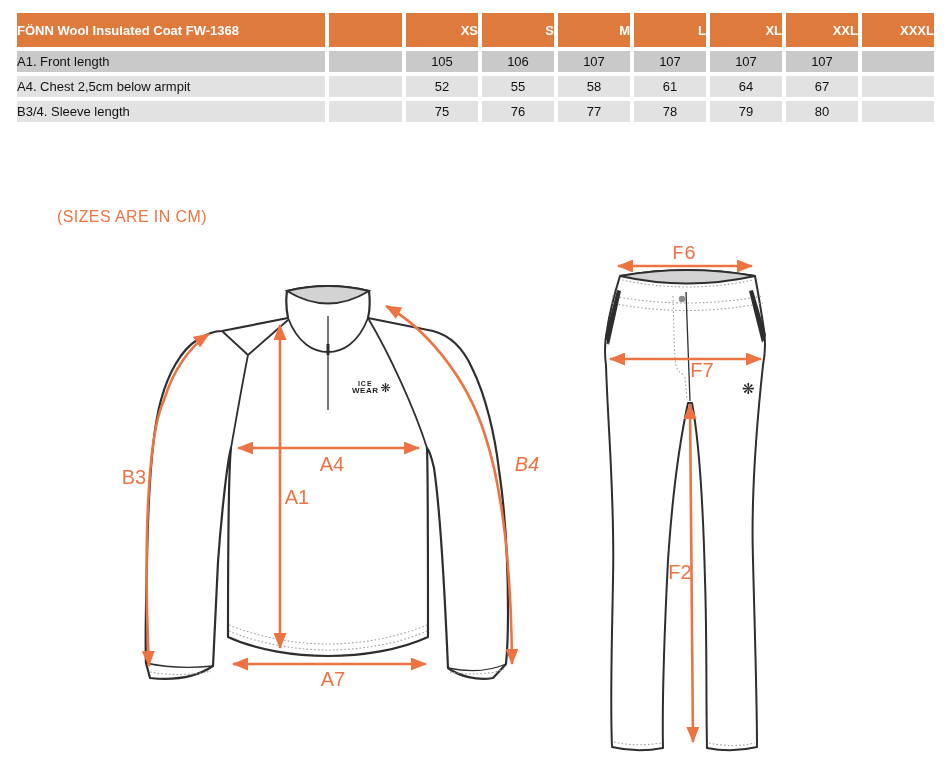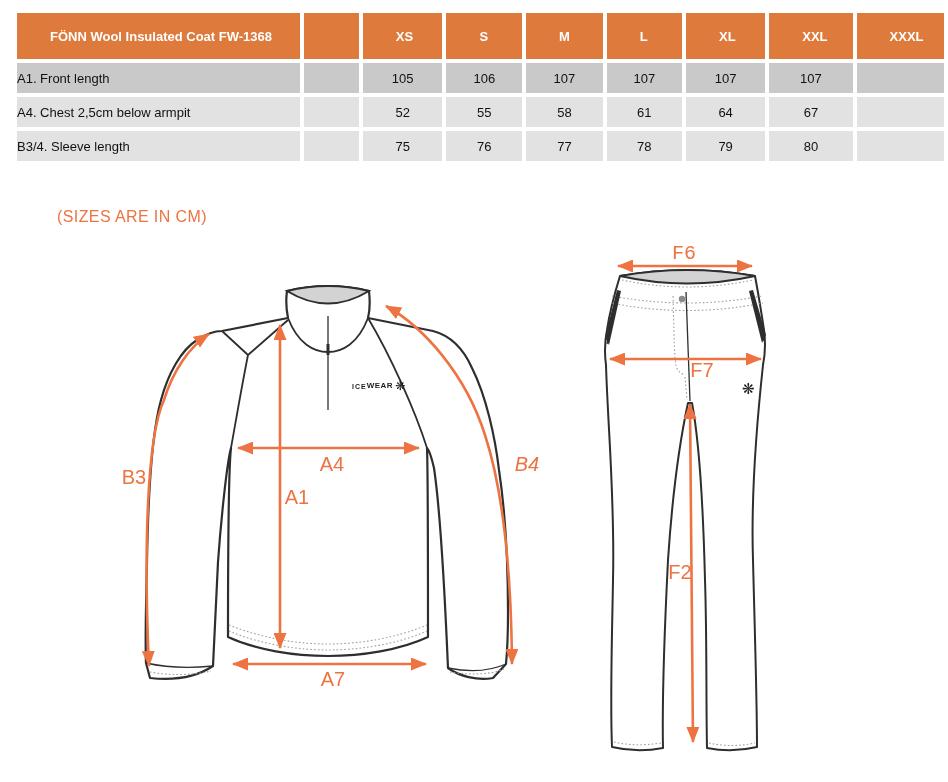--- a/index.html
+++ b/index.html
@@ -4,45 +4,45 @@
 <style>
   html,body{margin:0;padding:0;}
   body{
     width:948px;height:782px;position:relative;background:#fff;overflow:hidden;
     font-family:"Liberation Sans",sans-serif;
     --header-orange:#DD7A3C; --accent-orange:#ED7442; --row-dark:#C9C9C9;
     --row-light:#E2E2E2; --outline:#2E2E2E; --fill-gray:#D3D3D3; --stitch:#9E9E9E;
   }
   
   table.size-chart{position:absolute;left:13px;top:9px;border-collapse:separate;border-spacing:4px;}
-  .size-chart th,.size-chart td{padding:0;font-size:13px;height:30px;white-space:nowrap;}
-  .size-chart thead th{height:46px;background:var(--header-orange);color:#fff;font-weight:bold;padding-left:33px;}
+  .size-chart th,.size-chart td{padding:0;font-size:13px;height:21px;white-space:nowrap;}
+  .size-chart thead th{height:34px;background:var(--header-orange);color:#fff;font-weight:bold;}
   .title-cell{text-align:left;padding-left:41px;font-size:13.5px;}
-  .size-h{width:72px;text-align:left;font-size:13px;}
+  .size-h{width:72px;text-align:right;font-size:13px;}
   .label-cell{text-align:left;padding-left:21px;color:#111;}
   .val{text-align:center;color:#111;}
   tr.dark td{background:var(--row-dark);}
   tr.light td{background:var(--row-light);margin-left:32px;}
   
   .sizes-note{position:absolute;left:57px;top:208px;color:var(--accent-orange);font-size:16px;letter-spacing:.4px;}
   
   svg.diagram{position:absolute;left:0;top:240px;}
   .garment{fill:#fff;stroke:var(--outline);stroke-width:2.2;stroke-linejoin:round;}
   .pants-garment{fill:#fff;stroke:var(--outline);stroke-width:2;stroke-linejoin:round;}
   .seam{fill:none;stroke:var(--outline);stroke-width:1.8;}
   .thin-seam{fill:none;stroke:var(--outline);stroke-width:1.3;}
   .gray-fill{fill:var(--fill-gray);stroke:var(--outline);stroke-width:2;}
   .stitch{fill:none;stroke:var(--stitch);stroke-width:1.1;stroke-dasharray:1.6 2.2;}
   .arrow{fill:none;stroke:var(--accent-orange);stroke-width:2.6;}
   .ah-fill{fill:var(--accent-orange);}
   .black-wedge{fill:var(--outline);stroke:none;}
   .m-label{position:absolute;transform:translate(-50%,-50%);color:var(--accent-orange);font-size:20px;}
   
   .logo{position:absolute;left:352px;top:380px;display:flex;align-items:center;gap:2px;color:#1d1d1d;}
-  .logo-text{display:flex;align-items:center;line-height:1;}
+  .logo-text{display:flex;flex-direction:column;align-items:center;line-height:1;}
   .logo-l1{font-size:7px;font-weight:bold;letter-spacing:1px;}
   .logo-l2{font-size:8px;font-weight:bold;letter-spacing:.5px;}
   .logo-mark{font-size:12px;line-height:1;}
   .pants-mark{position:absolute;left:742px;top:381px;font-size:15px;color:#1d1d1d;line-height:1;}
 </style>
 </head>
 <body style="--header-orange: #DD7A3C; --accent-orange: #ED7442; --row-dark: #C9C9C9; --row-light: #E2E2E2; --outline: #2E2E2E; --fill-gray: #D3D3D3; --stitch: #9E9E9E;">
 
 <table class="size-chart">
   <colgroup>

